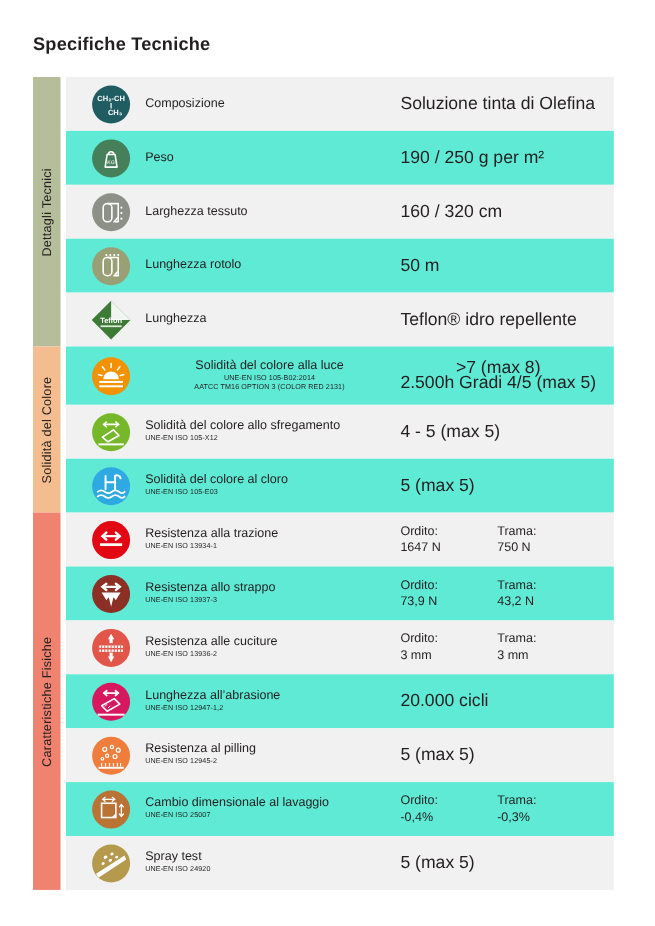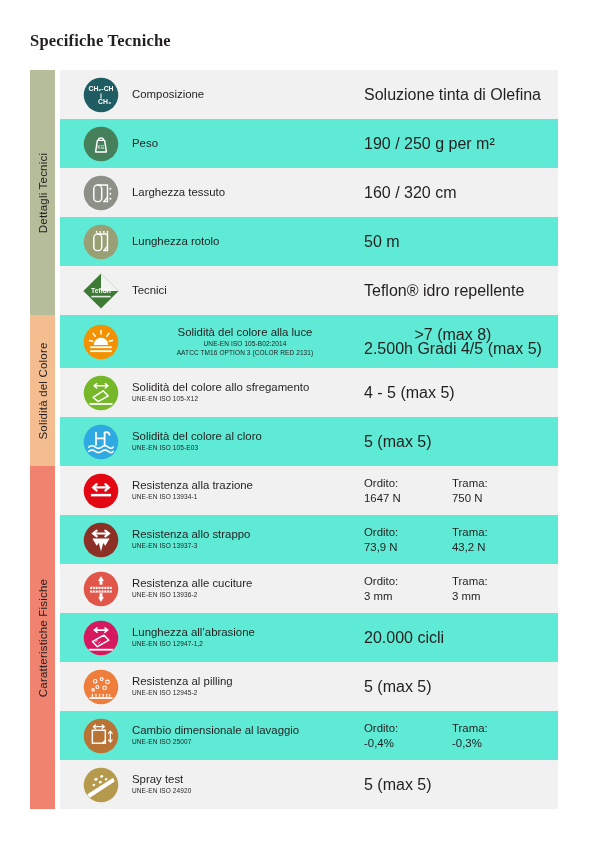--- a/index.html
+++ b/index.html
@@ -17,21 +17,20 @@
   }
 
   .page-title {
     position: absolute;
     left: 30px;
     top: 31px;
     font-size: 16.5px;
     font-weight: bold;
     letter-spacing: 0.2px;
     color: #231f20;
-    font-family: Liberation Serif, serif;
   }
 
   .spec-sheet {
     position: absolute;
     left: 30px;
     top: 70px;
     width: 528px;
   }
 
   .section {
@@ -212,21 +211,21 @@
         <div class="row shaded">
           <div class="row-icon">
             <svg width="40" height="40" viewBox="0 0 100 100">
               <polygon points="50,6 94,50 50,94 6,50" fill="#3d7a36"></polygon>
               <polygon points="50,6 94,50 50,50" fill="#ffffff" opacity="0.92"></polygon>
               <text x="50" y="56" font-size="17" font-weight="bold" fill="#ffffff" text-anchor="middle" font-family="Liberation Sans, sans-serif">Teflon</text>
               <rect x="26" y="62" width="48" height="4" fill="#ffffff" opacity="0.85"></rect>
             </svg>
           </div>
           <div class="row-label">
-            <div class="label-main">Tecnici</div>
+            <div class="label-main">Lunghezza</div>
           </div>
           <div class="row-values">
             <div class="val-single">Teflon® idro repellente</div>
           </div>
         </div>
       </div>
     </div>
     <div class="section">
       <div class="section-band" style="background: rgb(243, 189, 144);">
         <div class="section-band-label">Solidità del Colore</div>

